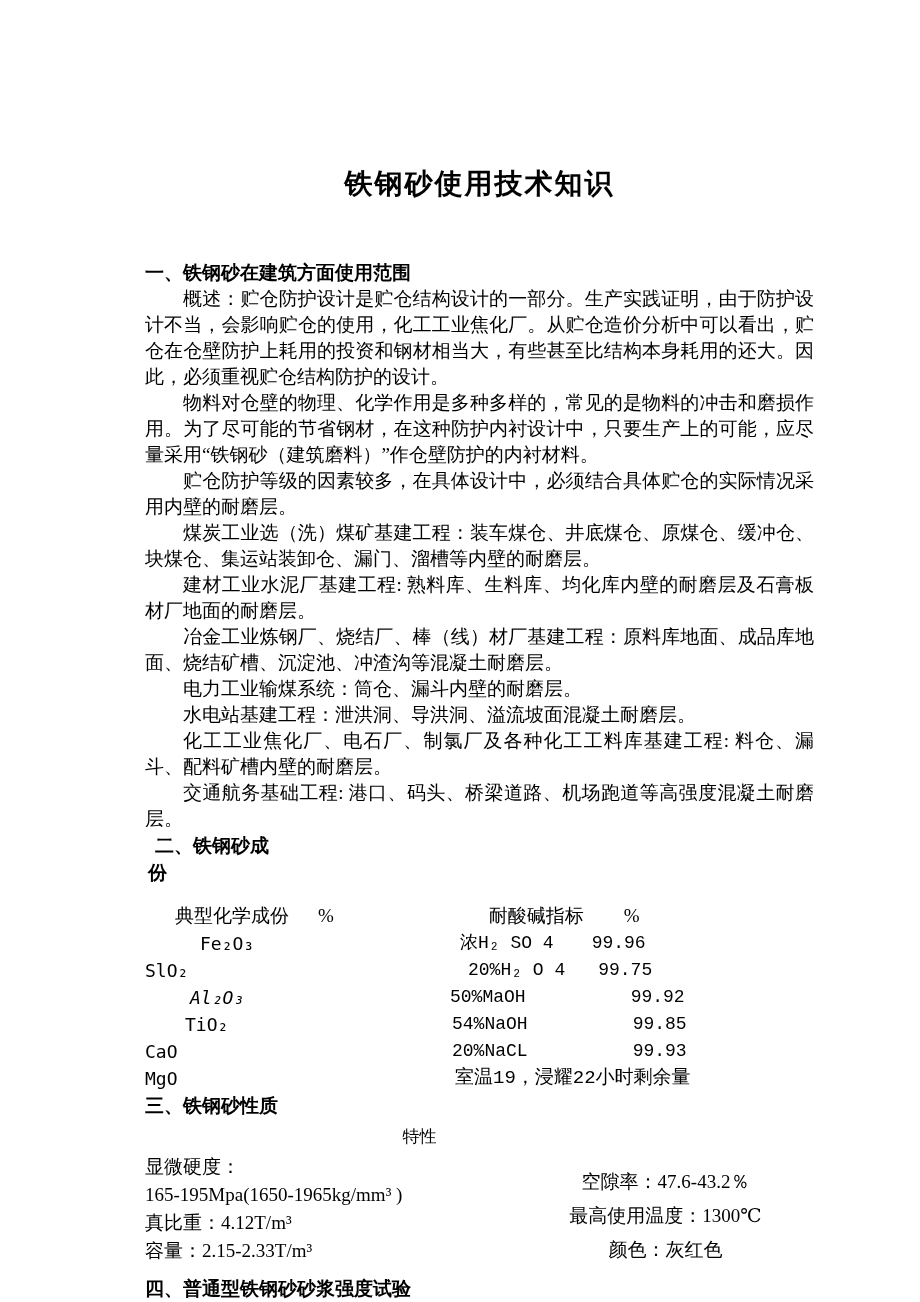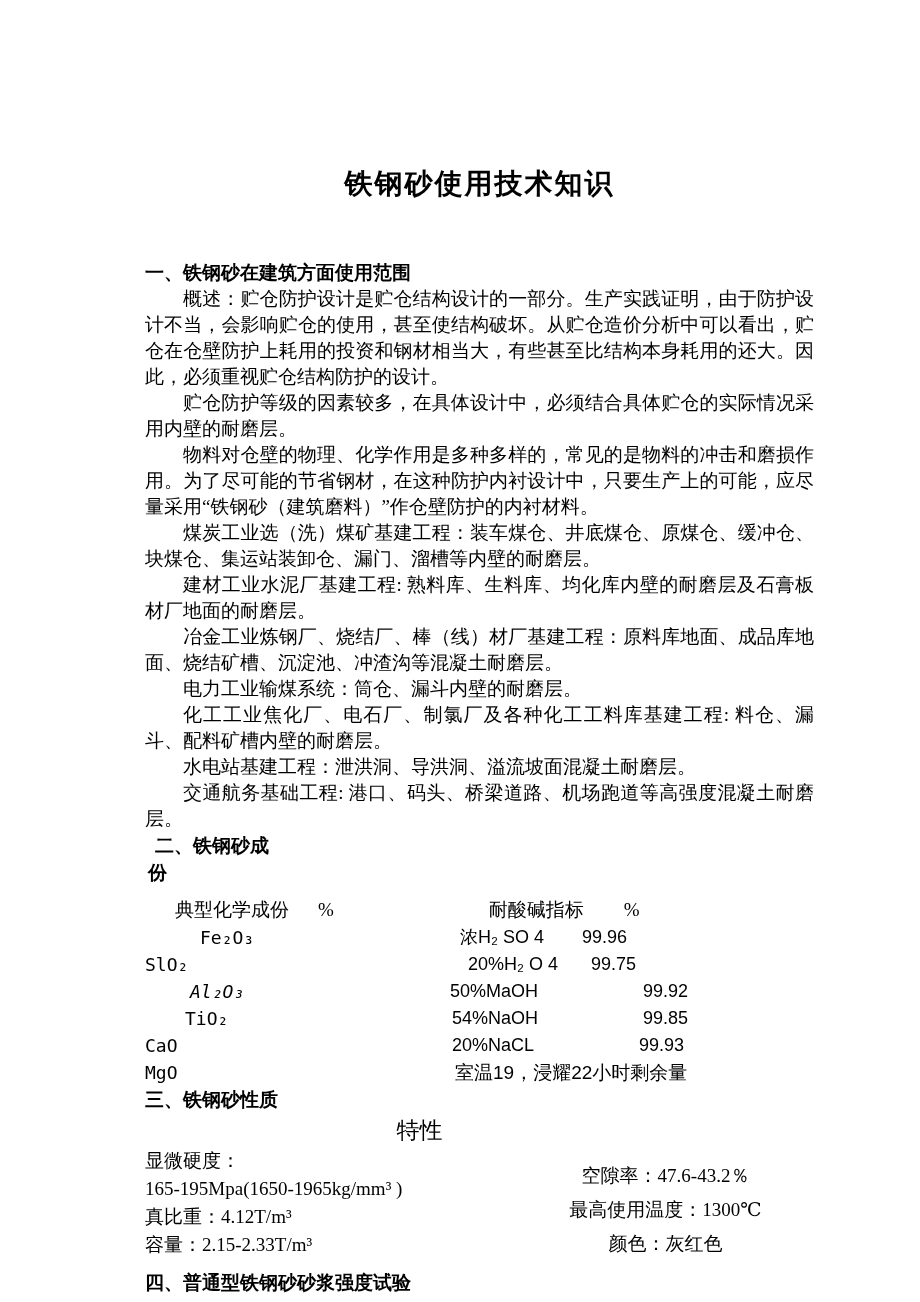--- a/index.html
+++ b/index.html
@@ -34,51 +34,51 @@
     line-height: 26px;
     text-align: justify;
     text-indent: 2em;
   }
 
   .sec2-heading { font-size: 19px; font-weight: bold; line-height: 27px; }
   .sec2-line1 { padding-left: 10px; }
   .sec2-line2 { padding-left: 3px; }
 
   
-  .comp-table { font-size: 19px; margin-top: 10px; }
+  .comp-table { font-size: 19px; margin-top: 16px; }
   .comp-header { display: flex; line-height: 28px; }
   .comp-header .lh { padding-left: 30px; }
   .comp-header .lu { margin-left: 29px; }
   .comp-header .rh { margin-left: 155px; }
   .comp-header .ru { margin-left: 40px; }
 
   .comp-row { display: flex; line-height: 27px; }
   .cell-a {
     width: 305px;
     font-family: "DejaVu Sans Mono", "Liberation Mono", monospace;
     font-size: 18px;
   }
   .cell-b, .cell-c {
-    font-family: Liberation Sans, sans-serif;
+    font-family: Liberation Mono, monospace;
     font-size: 18px;
   }
   .row-0 .cell-a { padding-left: 55px; }
   .row-2 .cell-a { padding-left: 45px; font-style: italic; }
   .row-3 .cell-a { padding-left: 40px; }
   .row-0 .cell-b { padding-left: 10px; }
   .row-1 .cell-b { padding-left: 18px; }
   .row-3 .cell-b, .row-4 .cell-b { padding-left: 2px; }
   .row-5 .cell-b { padding-left: 5px; font-size: 19px; }
   .row-0 .cell-c { margin-left: 38px; }
   .row-1 .cell-c { margin-left: 33px; }
   .row-2 .cell-c, .row-3 .cell-c, .row-4 .cell-c { margin-left: 105px; text-align: right; }
 
   
   .trait-label {
-    font-size: 23px;
+    font-size: 17px;
     text-align: center;
     padding-right: 120px;
     line-height: 28px;
     margin-top: 4px;
   }
   .props { display: flex; margin-top: 2px; }
   .props-left {
     width: 372px;
     font-size: 19px;
     line-height: 28px;
@@ -94,29 +94,29 @@
 </style>
 </head>
 <body>
 
 <div class="page">
 
   <h1 class="doc-title">铁钢砂使用技术知识</h1>
 
   <div class="sec-heading">一、铁钢砂在建筑方面使用范围</div>
 
-  <p class="body-p">概述：贮仓防护设计是贮仓结构设计的一部分。生产实践证明，由于防护设计不当，会影响贮仓的使用，甚至使结构破坏。从贮仓造价分析中可以看出，贮仓在仓壁防护上耗用的投资和钢材相当大，有些甚至比结构本身耗用的还大。因此，必须重视贮仓结构防护的设计。</p>
+  <p class="body-p">概述：贮仓防护设计是贮仓结构设计的一部分。生产实践证明，由于防护设计不当，会影响贮仓的使用，化工工业焦化厂。从贮仓造价分析中可以看出，贮仓在仓壁防护上耗用的投资和钢材相当大，有些甚至比结构本身耗用的还大。因此，必须重视贮仓结构防护的设计。</p>
+  <p class="body-p">物料对仓壁的物理、化学作用是多种多样的，常见的是物料的冲击和磨损作用。为了尽可能的节省钢材，在这种防护内衬设计中，只要生产上的可能，应尽量采用“铁钢砂（建筑磨料）”作仓壁防护的内衬材料。</p>
   <p class="body-p">贮仓防护等级的因素较多，在具体设计中，必须结合具体贮仓的实际情况采用内壁的耐磨层。</p>
-  <p class="body-p">物料对仓壁的物理、化学作用是多种多样的，常见的是物料的冲击和磨损作用。为了尽可能的节省钢材，在这种防护内衬设计中，只要生产上的可能，应尽量采用“铁钢砂（建筑磨料）”作仓壁防护的内衬材料。</p>
   <p class="body-p">煤炭工业选（洗）煤矿基建工程：装车煤仓、井底煤仓、原煤仓、缓冲仓、块煤仓、集运站装卸仓、漏门、溜槽等内壁的耐磨层。</p>
   <p class="body-p">建材工业水泥厂基建工程: 熟料库、生料库、均化库内壁的耐磨层及石膏板材厂地面的耐磨层。</p>
   <p class="body-p">冶金工业炼钢厂、烧结厂、棒（线）材厂基建工程：原料库地面、成品库地面、烧结矿槽、沉淀池、冲渣沟等混凝土耐磨层。</p>
   <p class="body-p">电力工业输煤系统：筒仓、漏斗内壁的耐磨层。</p>
+  <p class="body-p">水电站基建工程：泄洪洞、导洪洞、溢流坡面混凝土耐磨层。</p>
   <p class="body-p">化工工业焦化厂、电石厂、制氯厂及各种化工工料库基建工程: 料仓、漏斗、配料矿槽内壁的耐磨层。</p>
-  <p class="body-p">水电站基建工程：泄洪洞、导洪洞、溢流坡面混凝土耐磨层。</p>
   <p class="body-p">交通航务基础工程: 港口、码头、桥梁道路、机场跑道等高强度混凝土耐磨层。</p>
 
   <div class="sec2-heading">
     <div class="sec2-line1">二、铁钢砂成</div>
     <div class="sec2-line2">份</div>
   </div>
 
   <div class="comp-table">
     <div class="comp-header">
       <span class="lh">典型化学成份</span>

